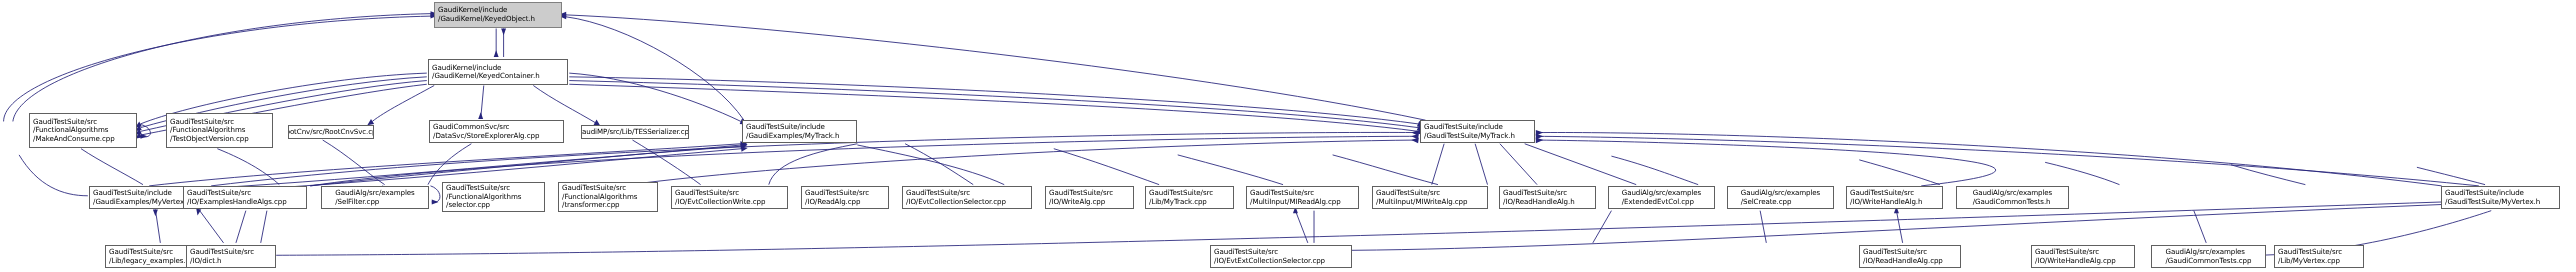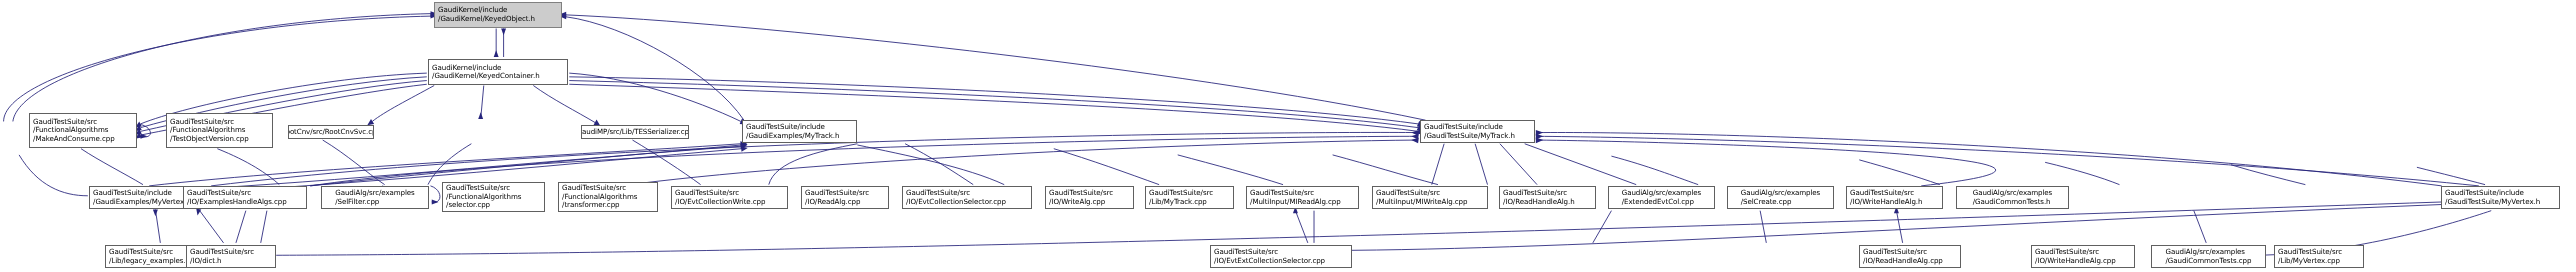--- a/index.html
+++ b/index.html
@@ -138,20 +138,22 @@
   <div class="node" style="left:428px;top:59px;width:140px;height:26px">GaudiKernel/include
 /GaudiKernel/KeyedContainer.h</div>
 
   <div class="node" style="left:29px;top:113px;width:108px;height:35px">GaudiTestSuite/src
 /FunctionalAlgorithms
 /MakeAndConsume.cpp</div>
   <div class="node" style="left:166px;top:113px;width:107px;height:35px">GaudiTestSuite/src
 /FunctionalAlgorithms
 /TestObjectVersion.cpp</div>
   <div class="node center" style="left:288px;top:125px;width:86px;height:14.3px">RootCnv/src/RootCnvSvc.cpp</div>
+  <div class="node" style="left:429px;top:120px;width:135px;height:23px">GaudiCommonSvc/src
+/DataSvc/StoreExplorerAlg.cpp</div>
   <div class="node center" style="left:581px;top:125px;width:108px;height:14.3px">GaudiMP/src/Lib/TESSerializer.cpp</div>
   <div class="node" style="left:742px;top:120px;width:115px;height:23px">GaudiTestSuite/include
 /GaudiExamples/MyTrack.h</div>
   <div class="node" style="left:1420px;top:120px;width:115px;height:23px">GaudiTestSuite/include
 /GaudiTestSuite/MyTrack.h</div>
 
   <div class="node" style="left:89px;top:186px;width:118px;height:23px">GaudiTestSuite/include
 /GaudiExamples/MyVertex.h</div>
   <div class="node" style="left:183px;top:186px;width:124px;height:23px">GaudiTestSuite/src
 /IO/ExamplesHandleAlgs.cpp</div>

